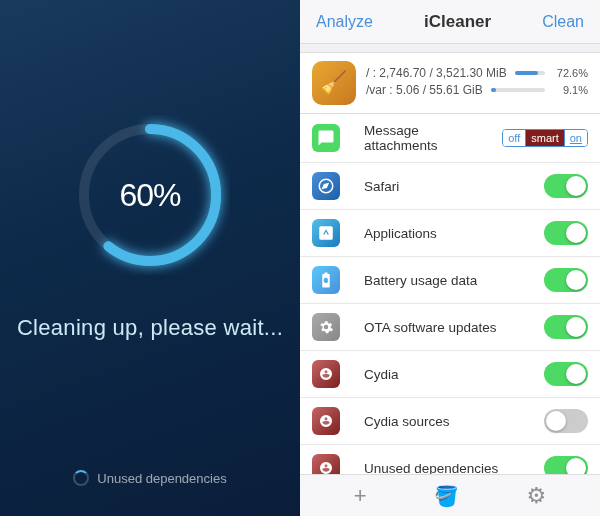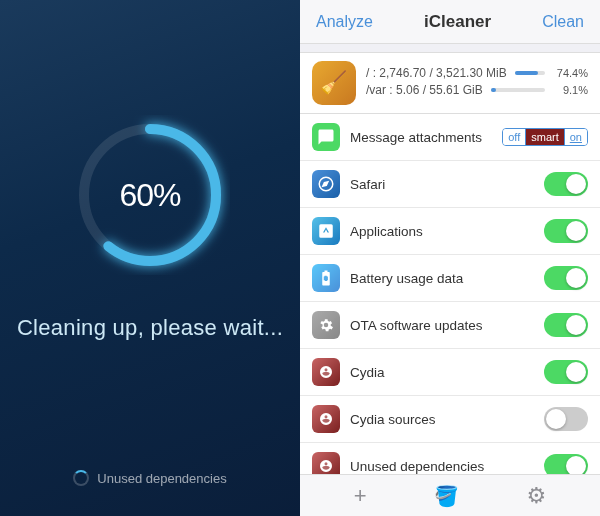--- a/index.html
+++ b/index.html
@@ -199,21 +199,21 @@
       min-width: 35px;
       text-align: right;
     }
 
     .list-item {
       display: flex;
       align-items: center;
       background: white;
       border-bottom: 1px solid #e8e8e8;
       padding: 9px 12px;
-      gap: 10px;
+      gap: 24px;
       min-height: 40px;
     }
 
     .item-icon {
       width: 28px;
       height: 28px;
       border-radius: 6px;
       display: flex;
       align-items: center;
       justify-content: center;
@@ -349,21 +349,21 @@
   </div>
 
   <div class="storage-card">
     <div class="broom-icon-wrapper">🧹</div>
     <div class="storage-info">
       <div class="storage-row">
         <span class="storage-label">/ : 2,746.70 / 3,521.30 MiB</span>
         <div class="storage-bar-wrap">
           <div class="storage-bar-fill" style="width:78%"></div>
         </div>
-        <span class="storage-pct">74.4%</span>
+        <span class="storage-pct">72.6%</span>
       </div>
       <div class="storage-row">
         <span class="storage-label">/var : 5.06 / 55.61 GiB</span>
         <div class="storage-bar-wrap">
           <div class="storage-bar-fill" style="width:9%"></div>
         </div>
         <span class="storage-pct">9.1%</span>
       </div>
     </div>
   </div>

